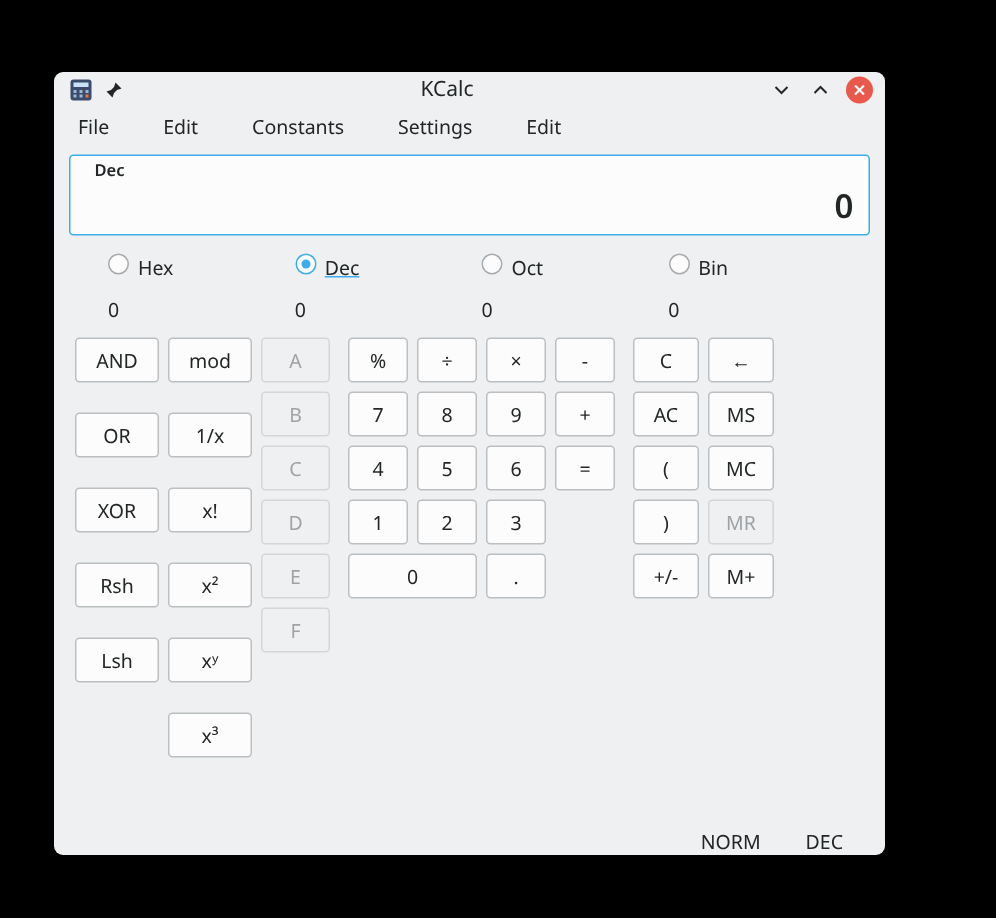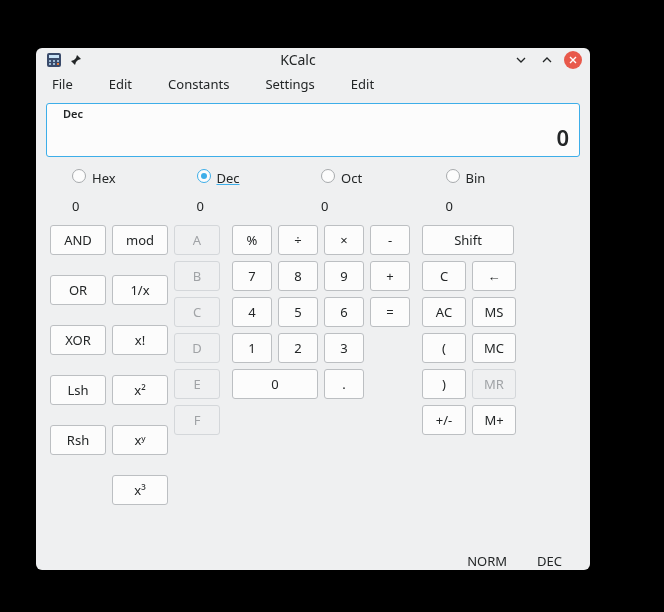--- a/index.html
+++ b/index.html
@@ -129,22 +129,22 @@
       <div class="bitval">0</div>
     </div>
 
     <div class="keypad-area">
 
       <div class="left-block">
         <div class="logic-col">
           <button class="k w56">AND</button>
           <button class="k w56">OR</button>
           <button class="k w56">XOR</button>
+          <button class="k w56">Rsh</button>
           <button class="k w56">Lsh</button>
-          <button class="k w56">Rsh</button>
         </div>
         <div class="logic-col">
           <button class="k w56">mod</button>
           <button class="k w56">1/x</button>
           <button class="k w56">x!</button>
           <button class="k w56">x²</button>
           <button class="k w56">xʸ</button>
           <button class="k w56">x³</button>
         </div>
         <div class="hex-col">
@@ -185,21 +185,20 @@
           </div>
         </div>
         <div class="num-grid">
           <button class="k w40">-</button>
           <button class="k w40 tall">+</button>
           <button class="k w40 tall2">=</button>
         </div>
       </div>
 
       <div class="right-block">
-        <button class="k w92">Shift</button>
         <div class="right-row">
           <button class="k w44">C</button>
           <button class="k w44">←</button>
         </div>
         <div class="right-row">
           <button class="k w44">AC</button>
           <button class="k w44">MS</button>
         </div>
         <div class="right-row">
           <button class="k w44">(</button>

